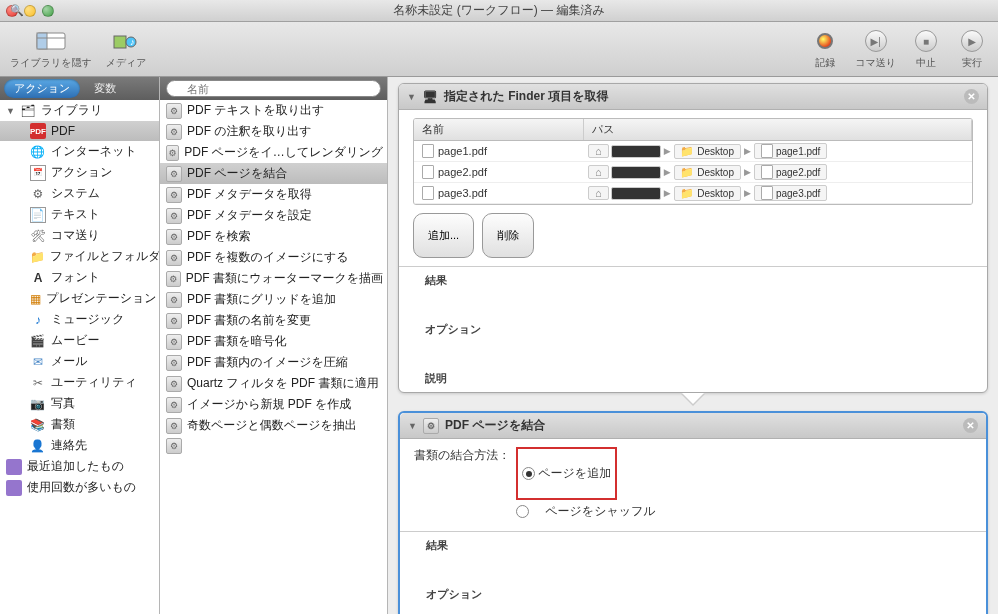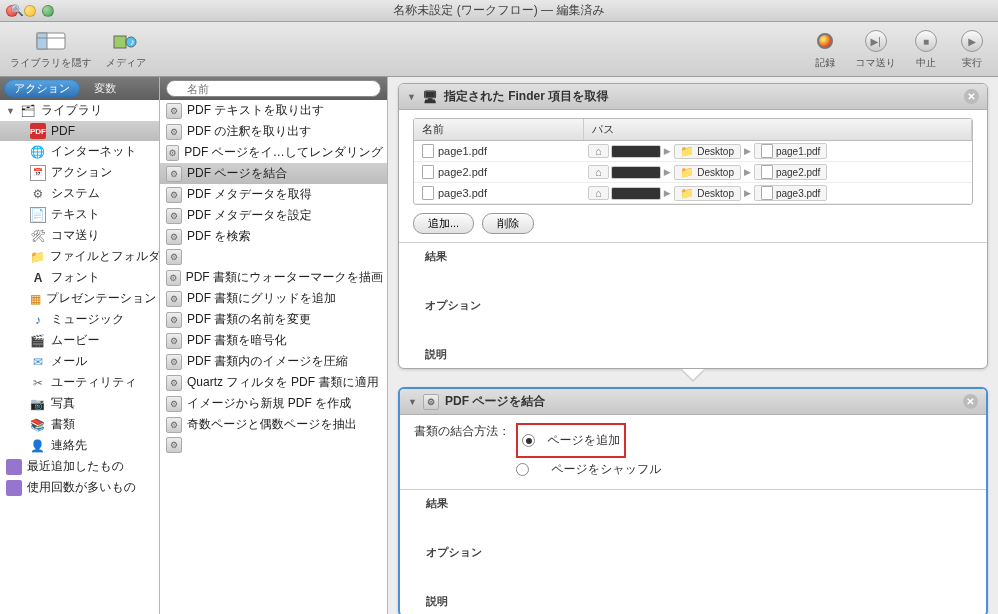--- a/index.html
+++ b/index.html
@@ -85,28 +85,28 @@
 .frow{ display:flex; align-items:center; font-size:11px; border-bottom:1px solid #eee; }
 .frow > .fcol-name{ width:170px; padding:2px 8px; display:flex; align-items:center; gap:4px; }
 .frow > .fcol-path{ flex:1; padding:2px 4px; display:flex; align-items:center; gap:2px; }
 .path-seg{ background:#f5f5f5; border:1px solid #ccc; padding:0 6px; font-size:10px; display:inline-flex; align-items:center; gap:3px; border-radius:2px; }
 .path-seg.dark{ background:#333; color:#333; width:50px; }
 .path-arrow{ color:#999; font-size:9px; padding:0 1px; }
 .file-ico{ width:12px; height:14px; background:#fff; border:1px solid #aaa; border-radius:1px; display:inline-block; }
 .home-ico{ color:#888; font-size:11px; }
 .folder-ico{ color:#6ba3d6; font-size:11px; }
 
-.btn{ padding:2px 14px; background:linear-gradient(#fdfdfd,#e0e0e0); border:1px solid #999; border-radius:10px; font-size:11px; cursor:pointer; }
+.btn{ padding:14px 14px; background:linear-gradient(#fdfdfd,#e0e0e0); border:1px solid #999; border-radius:10px; font-size:11px; cursor:pointer; }
 .btns-row{ margin-top:8px; display:flex; gap:8px; }
 
 
-.radio-row{ display:flex; align-items:center; gap:22px; margin:3px 0; }
+.radio-row{ display:flex; align-items:center; gap:16px; margin:3px 0; }
 .radio{ width:13px; height:13px; border-radius:50%; border:1px solid #888; background:#fff; display:inline-flex; align-items:center; justify-content:center; }
 .radio.checked::after{ content:""; width:6px; height:6px; border-radius:50%; background:#333; }
-.highlight-box{ border:2px solid #d32f2f; padding:7px 4px; display:inline-flex; align-items:center; gap:12px; }
+.highlight-box{ border:2px solid #d32f2f; padding:16px 4px; display:inline-flex; align-items:center; gap:3px; }
 
 
 .connector{ position:absolute; bottom:-14px; left:50%; transform:translateX(-50%); width:0; height:0; border-left:12px solid transparent; border-right:12px solid transparent; border-top:12px solid #ccc; }
 .connector::after{ content:""; position:absolute; top:-13px; left:-11px; width:0; height:0; border-left:11px solid transparent; border-right:11px solid transparent; border-top:11px solid #fff; }
 </style>
 </head>
 <body>
 
 <div class="titlebar">
   <div class="traffic">
@@ -287,20 +287,21 @@
         <div class="row">
           <span class="ico ico-action">⚙</span>
           <span>PDF メタデータを設定</span>
         </div>
         <div class="row">
           <span class="ico ico-action">⚙</span>
           <span>PDF を検索</span>
         </div>
         <div class="row">
           <span class="ico ico-action">⚙</span>
+          <span>PDF を複数のイメージにする</span>
         </div>
         <div class="row">
           <span class="ico ico-action">⚙</span>
           <span>PDF 書類にウォーターマークを描画</span>
         </div>
         <div class="row">
           <span class="ico ico-action">⚙</span>
           <span>PDF 書類にグリッドを追加</span>
         </div>
         <div class="row">

